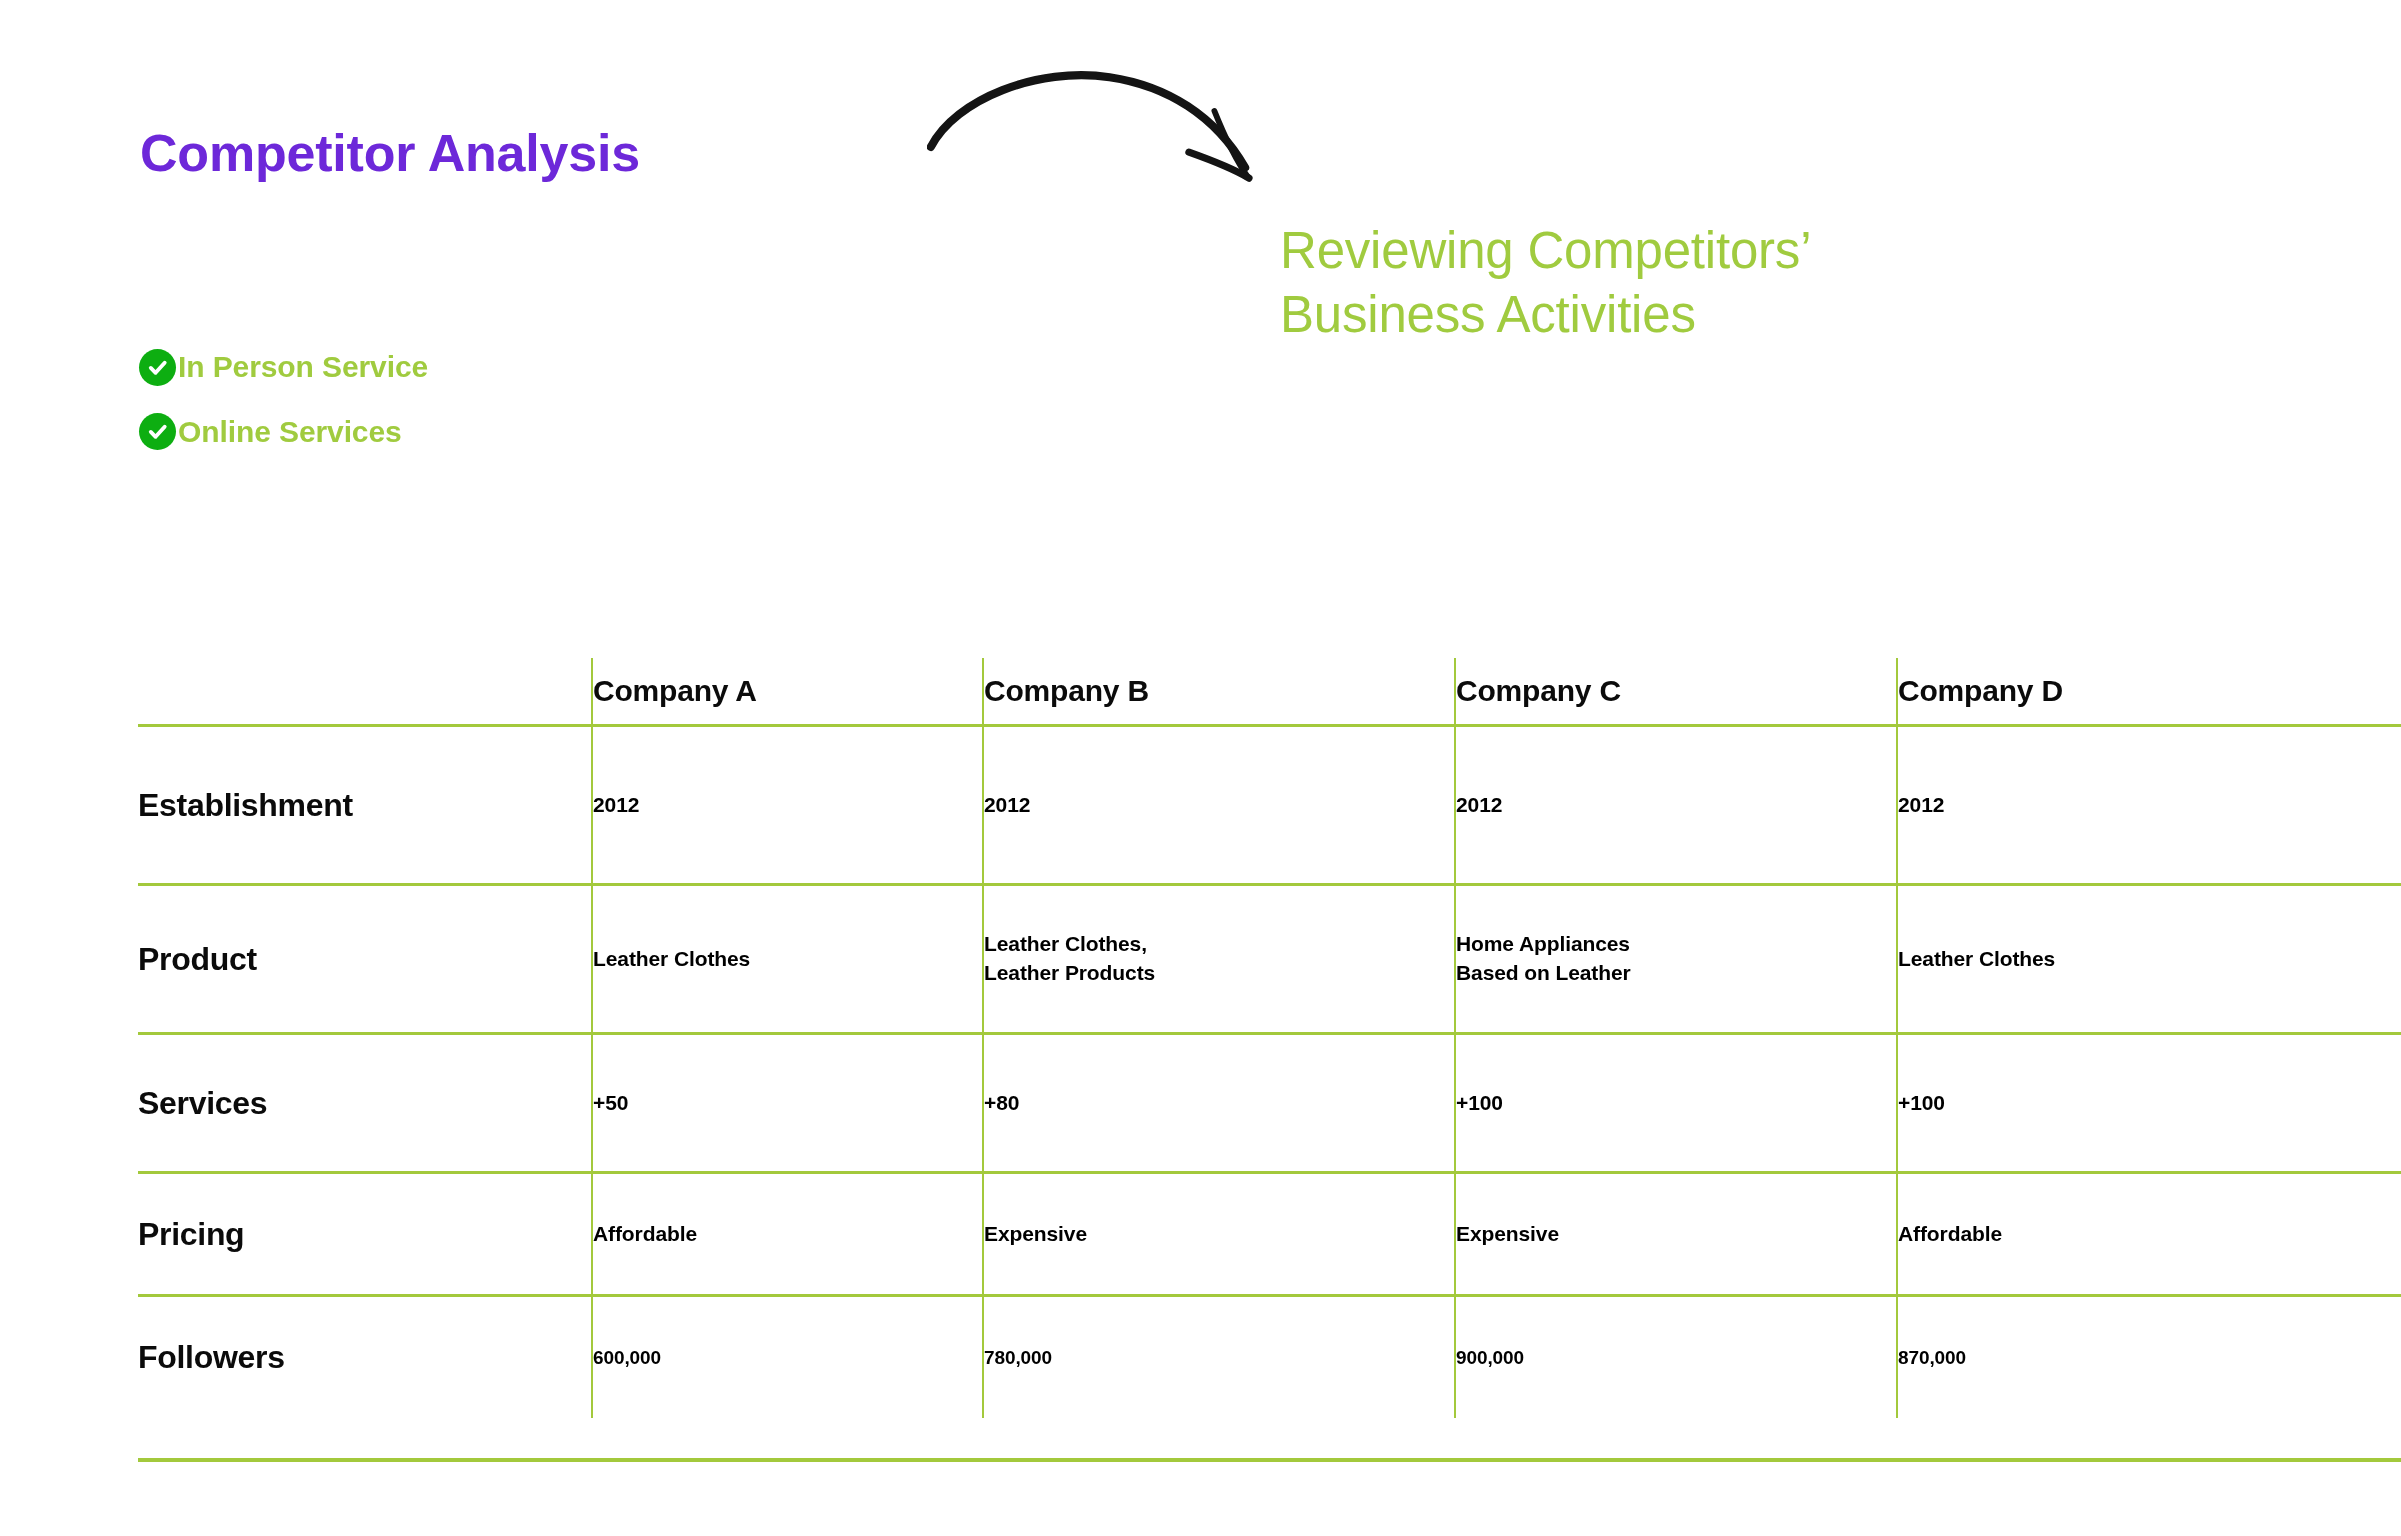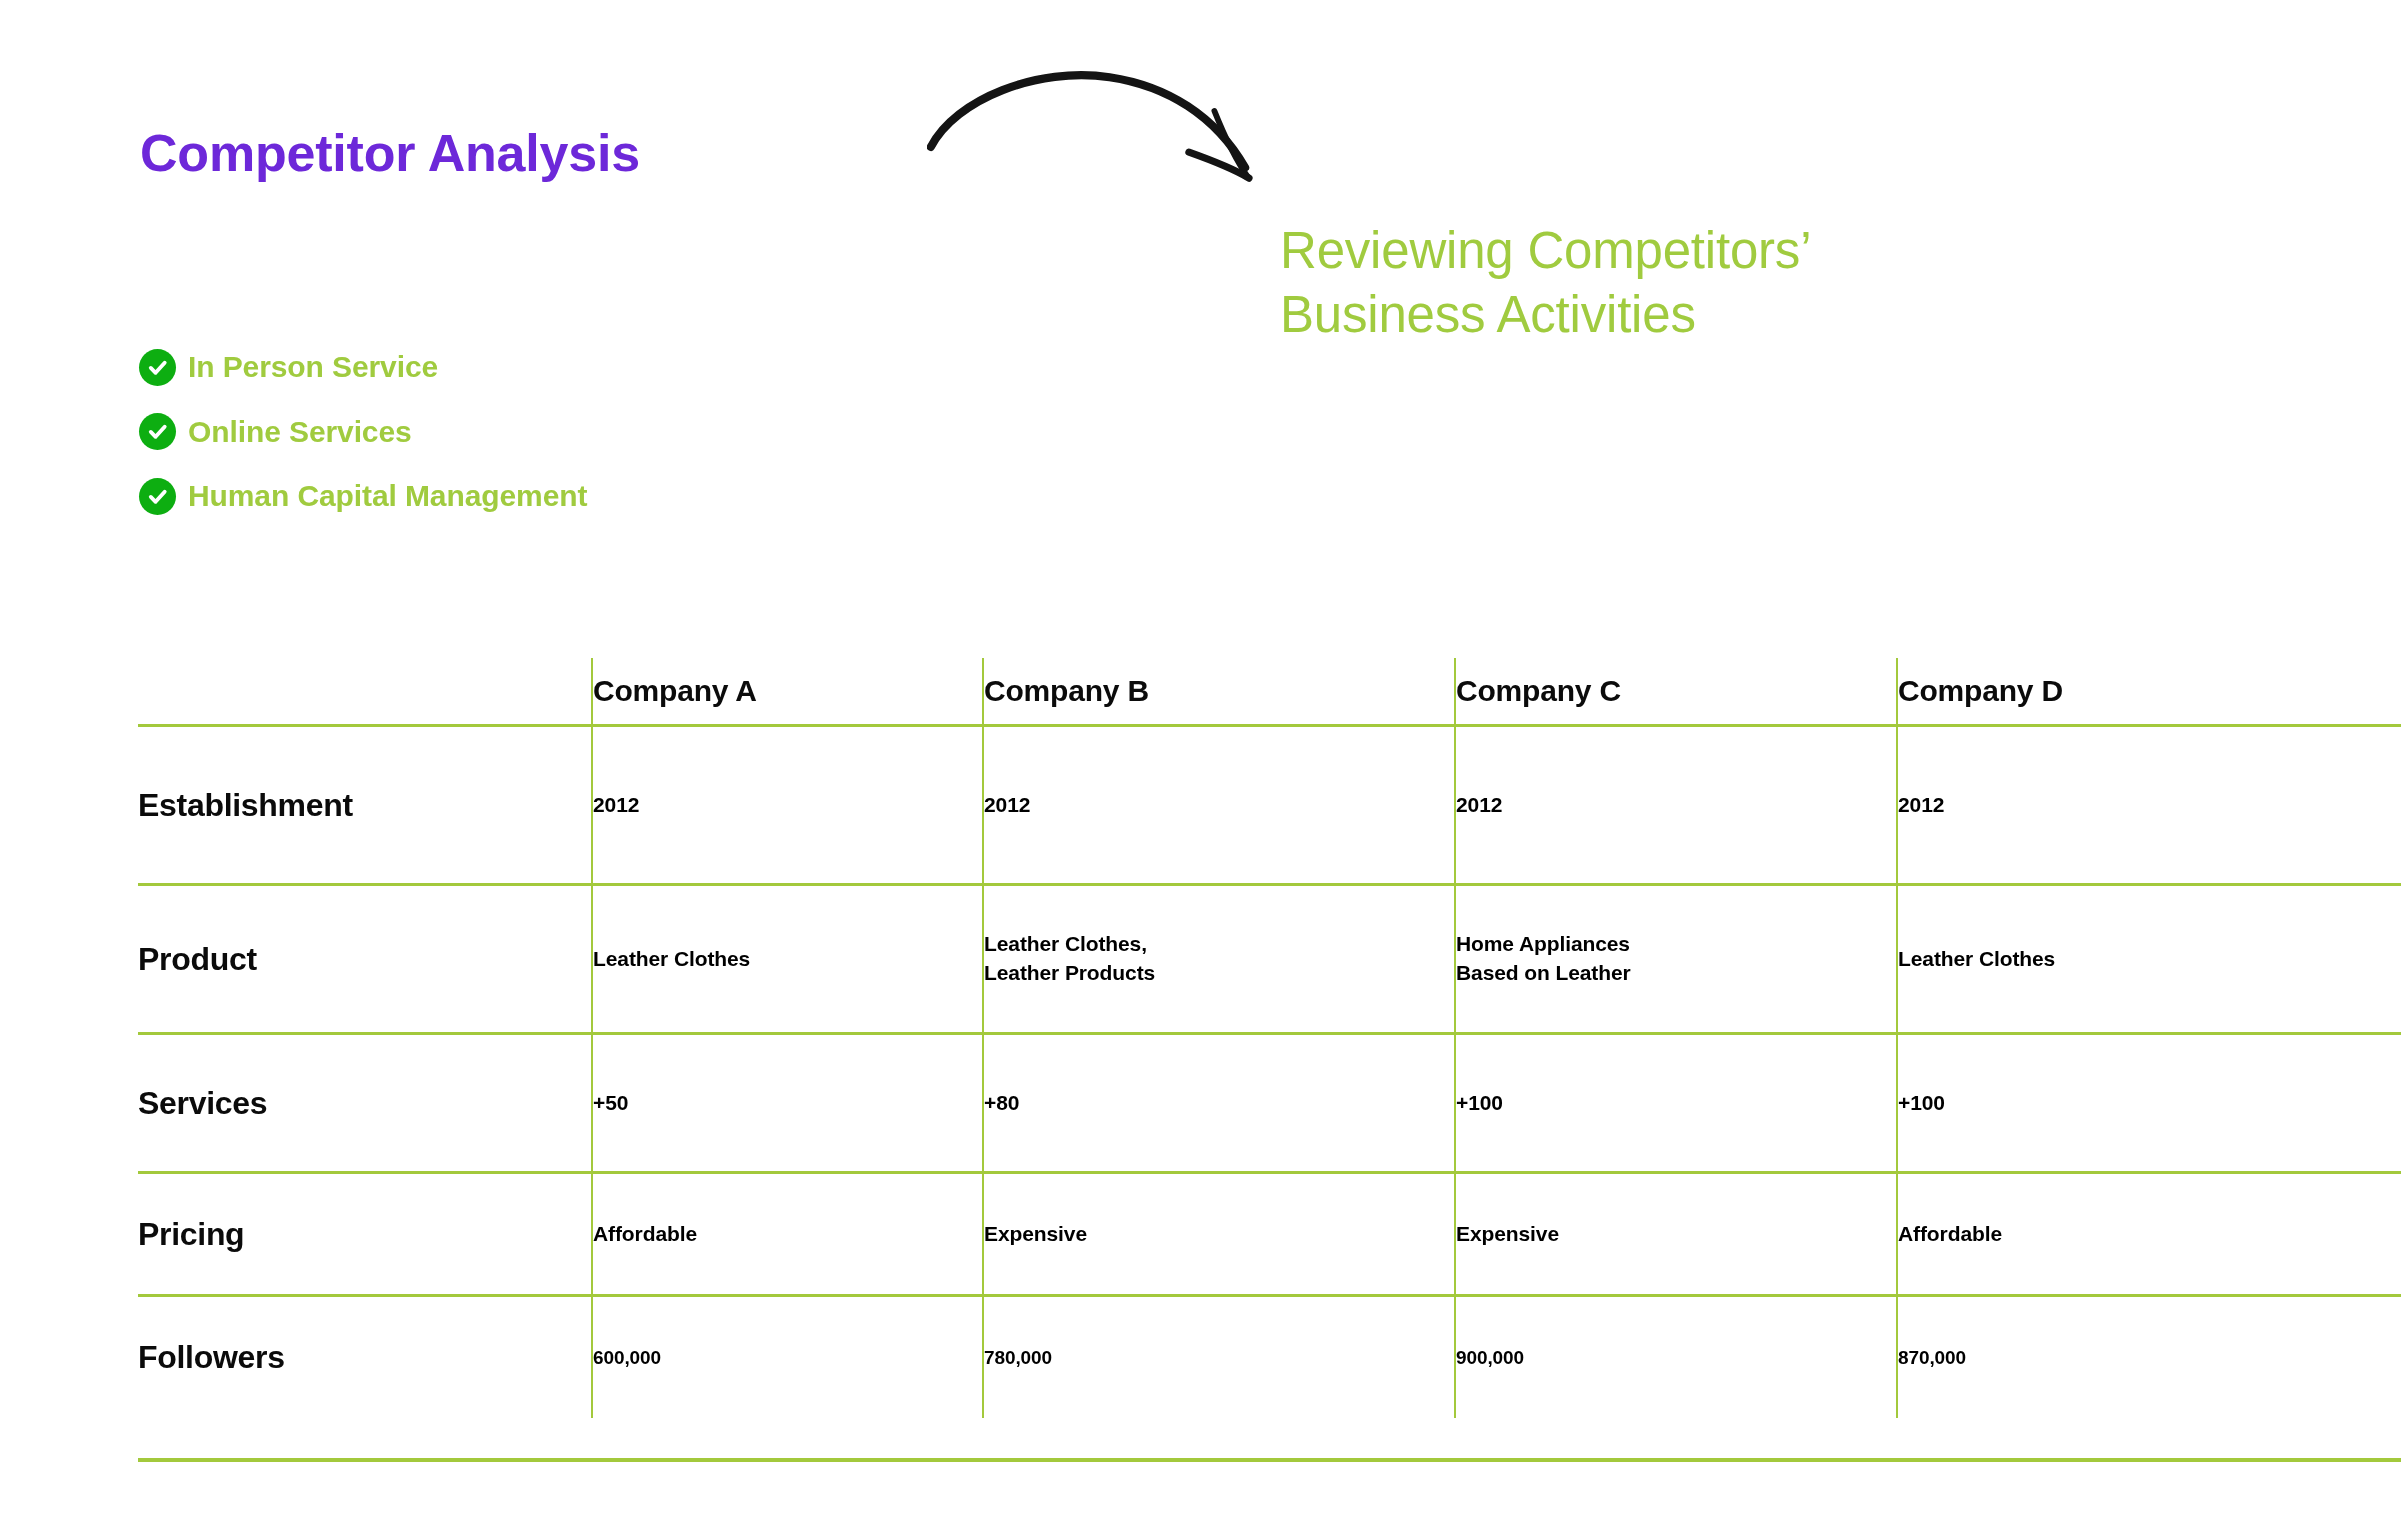--- a/index.html
+++ b/index.html
@@ -56,21 +56,21 @@
     position: absolute;
     left: 139px;
     top: 347px;
     display: flex;
     flex-direction: column;
     gap: 24.5px;
   }
   .check-item {
     display: flex;
     align-items: center;
-    gap: 12px;
+    gap: 2px;
     height: 40px;
   }
   .check-badge {
     flex: 0 0 auto;
     width: 37px;
     height: 37px;
     border-radius: 50%;
     background: #0DAE11;
     display: flex;
     align-items: center;
@@ -195,28 +195,20 @@
 
   <div class="check-item">
     <span class="check-badge">
       <svg width="23" height="23" viewBox="0 0 48 48">
         <path d="M10 25 L20 35 L39 14" stroke="#ffffff" stroke-width="8" stroke-linecap="round" stroke-linejoin="round" fill="none"></path>
       </svg>
     </span>
     <span class="check-label">Online Services</span>
   </div>
 
-  <div class="check-item">
-    <span class="check-badge">
-      <svg width="23" height="23" viewBox="0 0 48 48">
-        <path d="M10 25 L20 35 L39 14" stroke="#ffffff" stroke-width="8" stroke-linecap="round" stroke-linejoin="round" fill="none"></path>
-      </svg>
-    </span>
-    <span class="check-label">Human Capital Management</span>
-  </div>
 
 </div>
 
 <div id="comparison-table">
   <table class="tbl">
     <colgroup>
       <col class="c-label">
         <col class="c-a">
         <col class="c-b">
         <col class="c-c">

